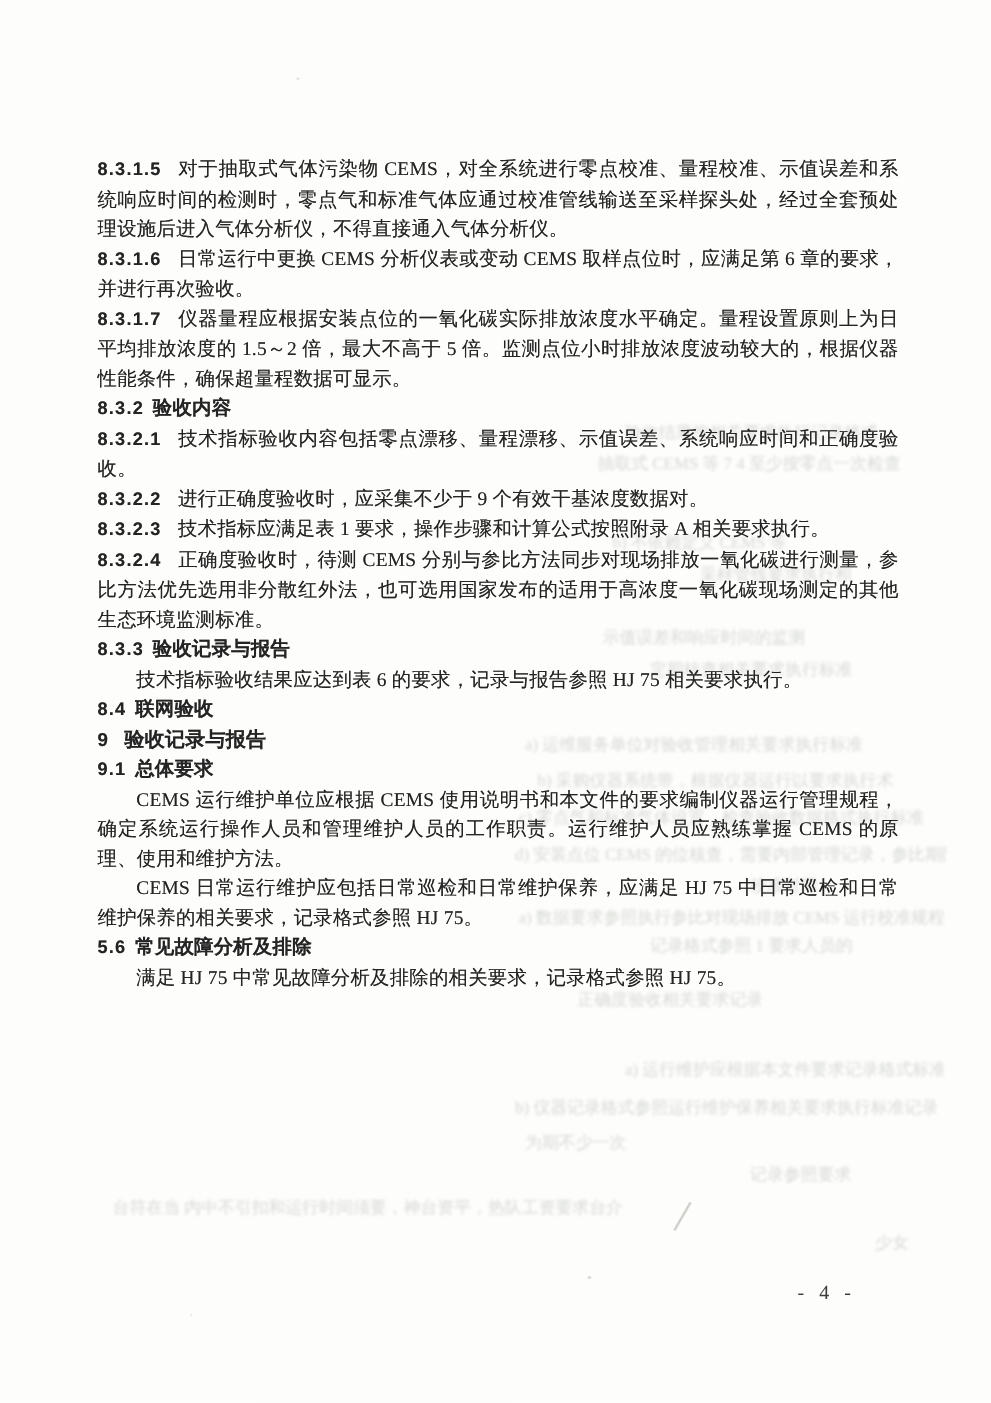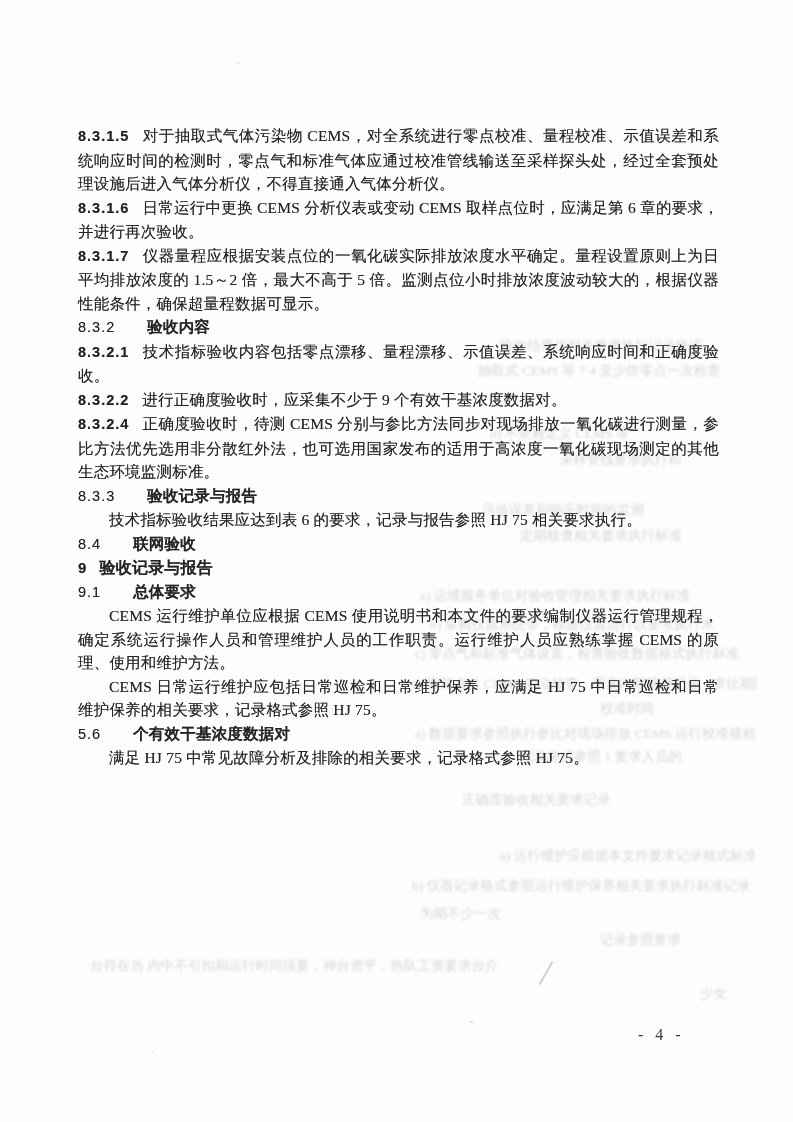--- a/index.html
+++ b/index.html
@@ -16,21 +16,21 @@
     z-index:2;
   }
   .content p{margin:0;text-align:justify;text-shadow:0 0 0.4px rgba(20,20,20,.5);}
   .clause .num{
     font-family:"Liberation Sans", sans-serif;
     font-weight:600;font-size:14.5px;letter-spacing:1px;
     margin-right:13px;
   }
   .h1,.h2{font-weight:700;}
   .h2{margin:16px 0 13px 0;}
-  .h2 .num{font-family:"Liberation Sans", sans-serif;font-weight:400;font-size:14.5px;letter-spacing:1px;margin-right:32px;}
+  .h2 .num{font-family:"Liberation Sans", sans-serif;font-weight:700;font-size:14.5px;letter-spacing:1px;margin-right:7px;}
   .h1{margin:26px 0 10px 0;font-size:16px;}
   .h1 .num{font-family:"Liberation Sans", sans-serif;font-weight:700;font-size:15px;margin-right:13px;}
   .mt-lg{margin-top:18px;}
   .mt-md{margin-top:14px;}
   .mt-sm{margin-top:12px;}
   .para{text-indent:2em;}
   .pagenum{
     position:absolute;left:638px;top:1026px;width:90px;
     font-size:16px;letter-spacing:4px;color:#3c3c3c;z-index:2;
     font-family:"Liberation Serif", serif;
@@ -103,20 +103,23 @@
     </p>
 
     <p class="clause">
       <span class="num">8.3.2.1</span><span>技术指标验收内容包括零点漂移、量程漂移、示值误差、系统响应时间和正确度验收。</span>
     </p>
 
     <p class="clause">
       <span class="num">8.3.2.2</span><span>进行正确度验收时，应采集不少于 9 个有效干基浓度数据对。</span>
     </p>
 
+    <p class="clause">
+      <span class="num">8.3.2.3</span><span>技术指标应满足表 1 要求，操作步骤和计算公式按照附录 A 相关要求执行。</span>
+    </p>
 
     <p class="clause">
       <span class="num">8.3.2.4</span><span>正确度验收时，待测 CEMS 分别与参比方法同步对现场排放一氧化碳进行测量，参比方法优先选用非分散红外法，也可选用国家发布的适用于高浓度一氧化碳现场测定的其他生态环境监测标准。</span>
     </p>
 
     <p class="h2 mt-lg">
       <span class="num">8.3.3</span><span>验收记录与报告</span>
     </p>
 
     <p class="para">技术指标验收结果应达到表 6 的要求，记录与报告参照 HJ 75 相关要求执行。</p>
@@ -132,21 +135,21 @@
 
     <p class="h2 mt-lg">
       <span class="num">9.1</span><span>总体要求</span>
     </p>
 
     <p class="para">CEMS 运行维护单位应根据 CEMS 使用说明书和本文件的要求编制仪器运行管理规程，确定系统运行操作人员和管理维护人员的工作职责。运行维护人员应熟练掌握 CEMS 的原理、使用和维护方法。</p>
 
     <p class="para">CEMS 日常运行维护应包括日常巡检和日常维护保养，应满足 HJ 75 中日常巡检和日常维护保养的相关要求，记录格式参照 HJ 75。</p>
 
     <p class="h2 mt-md">
-      <span class="num">5.6</span><span>个有效干基浓度数据对</span>
+      <span class="num">5.6</span><span>常见故障分析及排除</span>
     </p>
 
     <p class="para">满足 HJ 75 中常见故障分析及排除的相关要求，记录格式参照 HJ 75。</p>
 
   </div>
 
   <div class="pagenum">- 4 -</div>
 
 </div>
 

